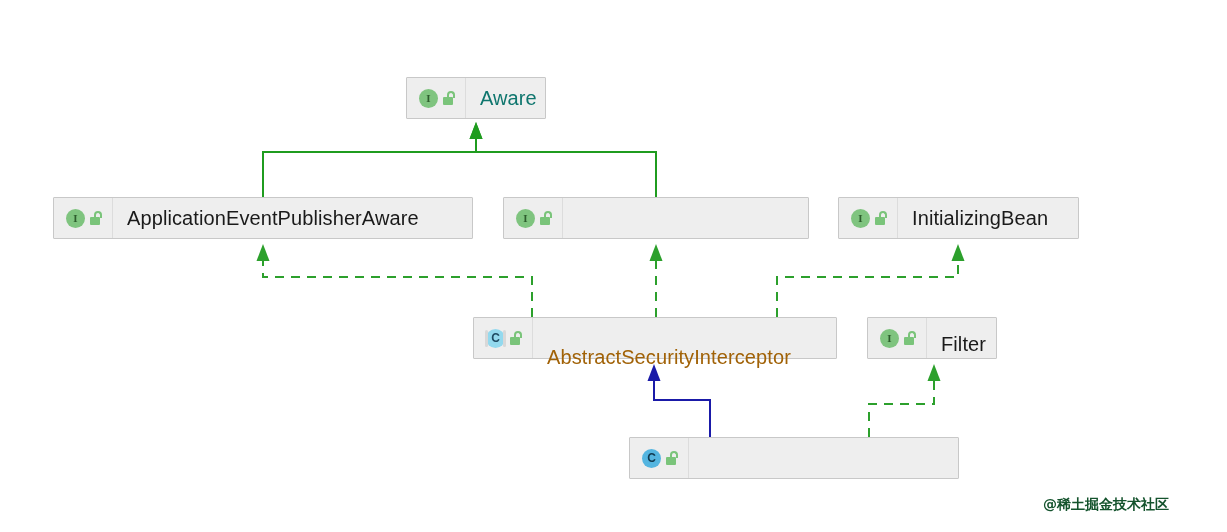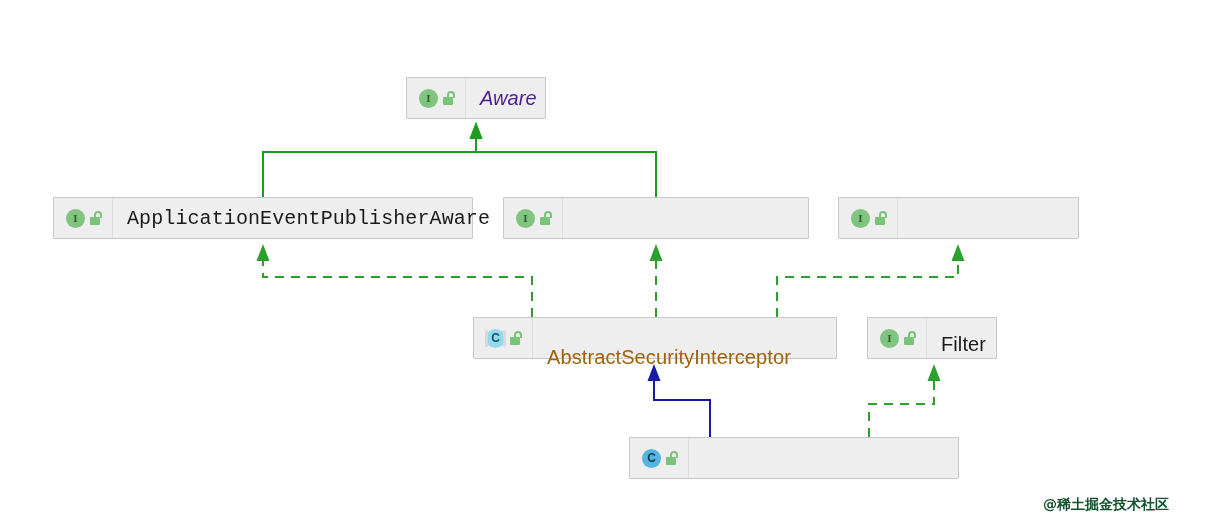--- a/index.html
+++ b/index.html
@@ -168,49 +168,50 @@
 
   <div id="nodes-layer">
       <div class="node" style="left: 406px; top: 77px; width: 140px; background: rgb(238, 238, 238); border-color: rgb(200, 200, 200);">
         <div class="node-icons">
           <span class="type-icon type-interface">I</span>
           <span class="lock-icon">
             <span class="shackle"></span>
             <span class="body"></span>
           </span>
         </div>
-        <span class="node-label" style="color: #4c1d95; font-style: italic;">Aware</span>
+        <span class="node-label" style="color: #0f766e;">Aware</span>
       </div>
       <div class="node" style="left: 53px; top: 197px; width: 420px; background: rgb(238, 238, 238); border-color: rgb(200, 200, 200);">
         <div class="node-icons">
           <span class="type-icon type-interface">I</span>
           <span class="lock-icon">
             <span class="shackle"></span>
             <span class="body"></span>
           </span>
         </div>
-        <span class="node-label" style="color: rgb(26, 26, 26); font-family: Liberation Mono, monospace;">ApplicationEventPublisherAware</span>
+        <span class="node-label" style="color: rgb(26, 26, 26);">ApplicationEventPublisherAware</span>
       </div>
       <div class="node" style="left: 503px; top: 197px; width: 306px; background: rgb(238, 238, 238); border-color: rgb(200, 200, 200);">
         <div class="node-icons">
           <span class="type-icon type-interface">I</span>
           <span class="lock-icon">
             <span class="shackle"></span>
             <span class="body"></span>
           </span>
         </div>
       </div>
       <div class="node" style="left: 838px; top: 197px; width: 241px; background: rgb(238, 238, 238); border-color: rgb(200, 200, 200);">
         <div class="node-icons">
           <span class="type-icon type-interface">I</span>
           <span class="lock-icon">
             <span class="shackle"></span>
             <span class="body"></span>
           </span>
         </div>
+        <span class="node-label" style="color: rgb(26, 26, 26);">InitializingBean</span>
       </div>
       <div class="node" style="left: 473px; top: 317px; width: 364px; background: rgb(238, 238, 238); border-color: rgb(200, 200, 200);">
         <div class="node-icons">
           <span class="type-icon type-abstract-class">C</span>
           <span class="lock-icon">
             <span class="shackle"></span>
             <span class="body"></span>
           </span>
         </div>
         <span class="node-label" style="color: #a16207; margin-top: 38px;">AbstractSecurityInterceptor</span>

